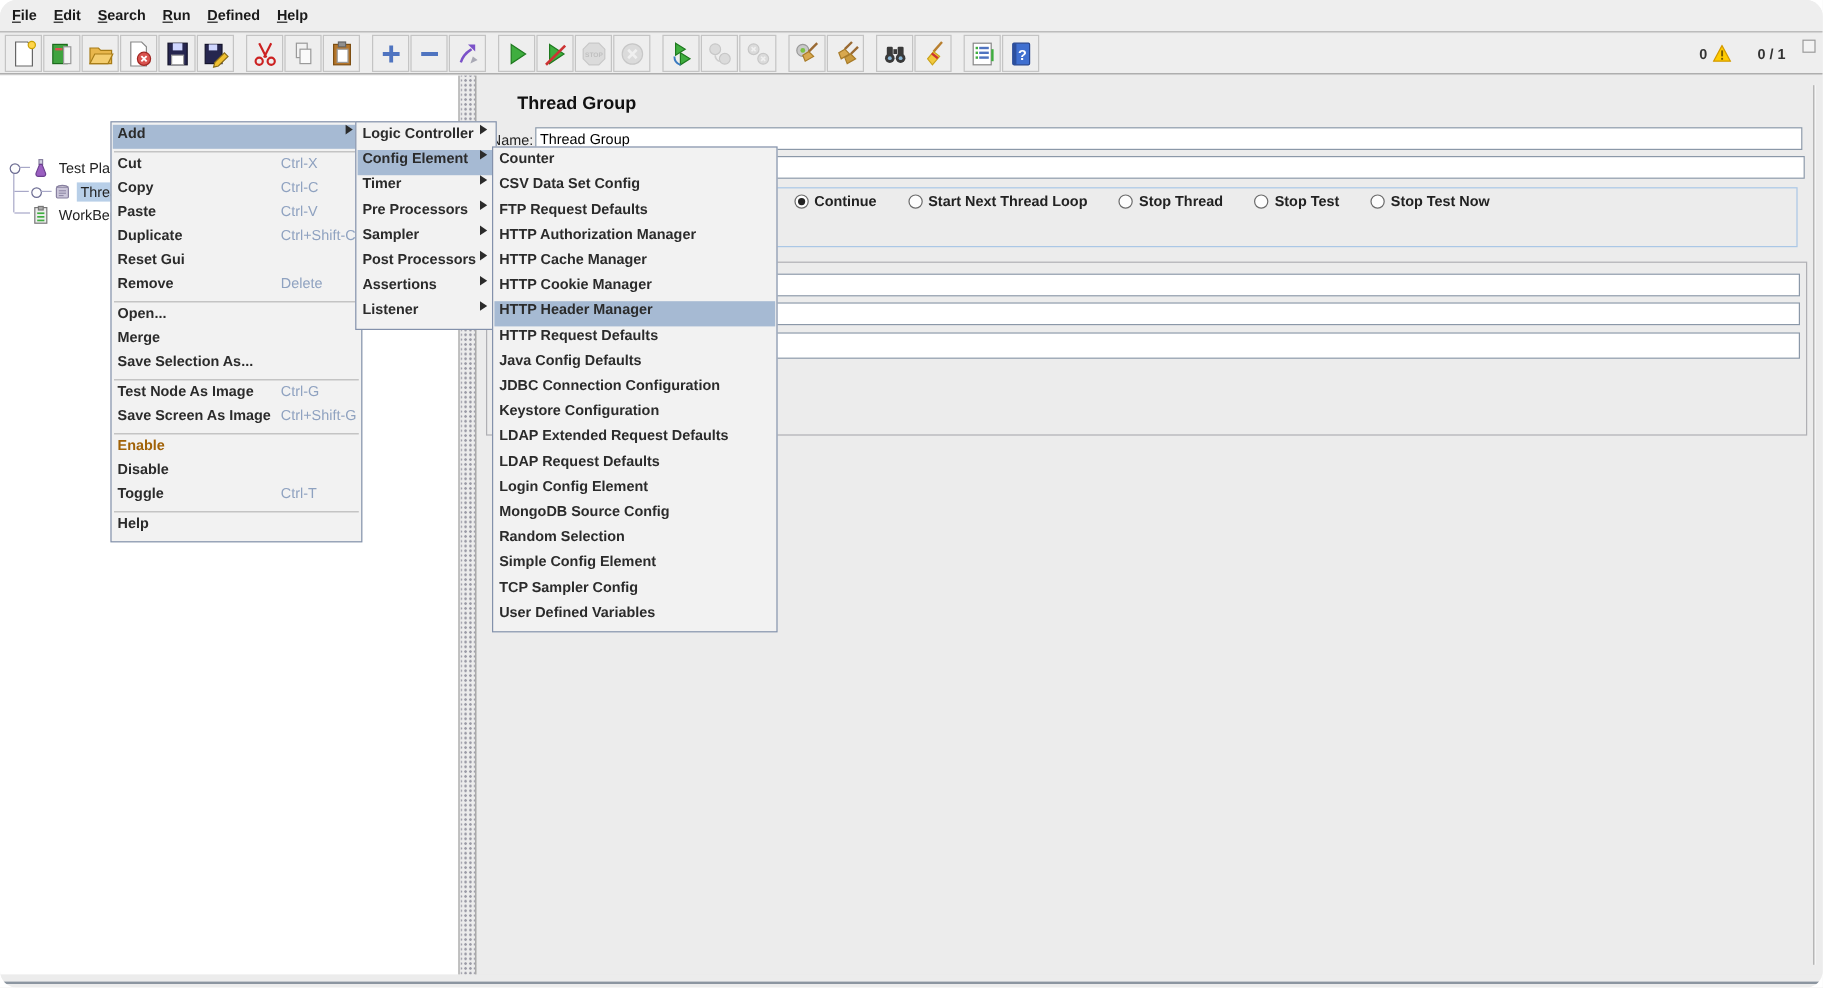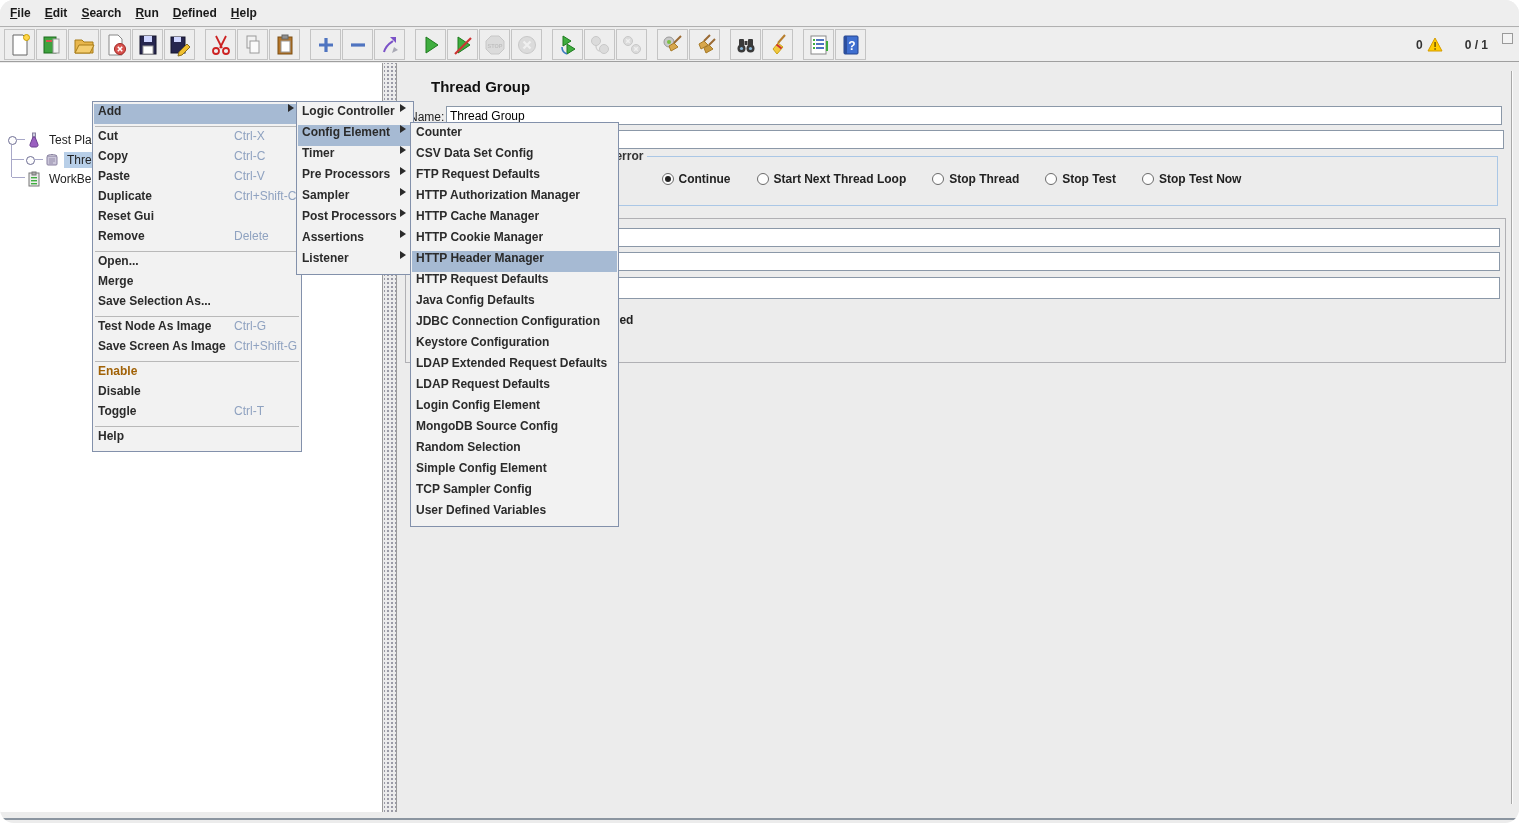--- a/index.html
+++ b/index.html
@@ -34,40 +34,40 @@
   .tree-label.sel{background:#b8cfe8;}
   .knob{position:absolute;width:7px;height:7px;border:1px solid #6e6e94;border-radius:50%;background:#fdfdfd;}
   .tline{position:absolute;background:#a8a8c8;}
   
   .panel-title{position:absolute;left:34px;top:15px;font-size:15px;font-weight:bold;color:#111;}
   .form-label{position:absolute;color:#222;}
   .tf{position:absolute;height:17px;border:1px solid #8b98a8;background:#fff;font-family:"Liberation Sans",sans-serif;
       font-size:12px;padding:0 3px;box-sizing:content-box;}
   .groupbox{position:absolute;box-sizing:border-box;}
   .gb-title{position:absolute;left:8px;top:-8px;background:#ececec;padding:0 4px;font-weight:bold;color:#333;white-space:nowrap;}
-  .radio-row{display:flex;justify-content:center;gap:26px;margin-top:15px;font-weight:bold;}
+  .radio-row{display:flex;justify-content:center;gap:26px;margin-top:4px;font-weight:bold;}
   .radio-opt{display:flex;align-items:center;gap:5px;}
   .radio{width:12px;height:12px;border:1px solid #6b6b6b;border-radius:50%;background:#fdfdfd;position:relative;box-sizing:border-box;}
   .radio.sel::after{content:"";position:absolute;left:2px;top:2px;width:6px;height:6px;border-radius:50%;background:#222;}
   .checkbox{position:absolute;width:12px;height:12px;border:1px solid #6b6b6b;background:#fdfdfd;box-sizing:border-box;}
   .panel-edge{position:absolute;left:1114px;top:8px;height:733px;border-left:1px solid #a8a8a8;border-right:1px solid #fbfbfb;}
   
   .popup{position:absolute;background:#f2f2f2;border:1px solid #8391ab;padding:2px 1px;box-sizing:border-box;}
   .mi{position:relative;display:flex;align-items:flex-start;padding:0 6px 0 4px;font-weight:bold;color:#2b2b2b;white-space:nowrap;}
   #ctx-menu .mi{height:20px;}
   #add-submenu .mi,#config-menu .mi{height:21px;}
   .mi.sel{background:#a6bad3;}
   .mi.disabled{color:#a16207;}
   .mi .sc{position:absolute;left:140px;font-weight:normal;color:#8fa2c0;}
   .mi .arrow{position:absolute;right:6px;width:0;height:0;border-left:6px solid #2b2b2b;
              border-top:4px solid transparent;border-bottom:4px solid transparent;}
   .sep{height:1px;background:#b9b9b9;margin:2px 1px;}
   #ctx-menu{left:92px;top:101px;width:210px;z-index:20;}
   #add-submenu{left:296px;top:101px;width:118px;z-index:21;}
-  #config-menu{left:410px;top:122px;width:209px;z-index:22;}
+  #config-menu{left:410px;top:122px;width:238px;z-index:22;}
 </style>
 </head>
 <body>
 
 <div class="app">
 
   <div class="menubar" id="menubar">
       <span class="mb-item">File</span>
       <span class="mb-item">Edit</span>
       <span class="mb-item">Search</span>

